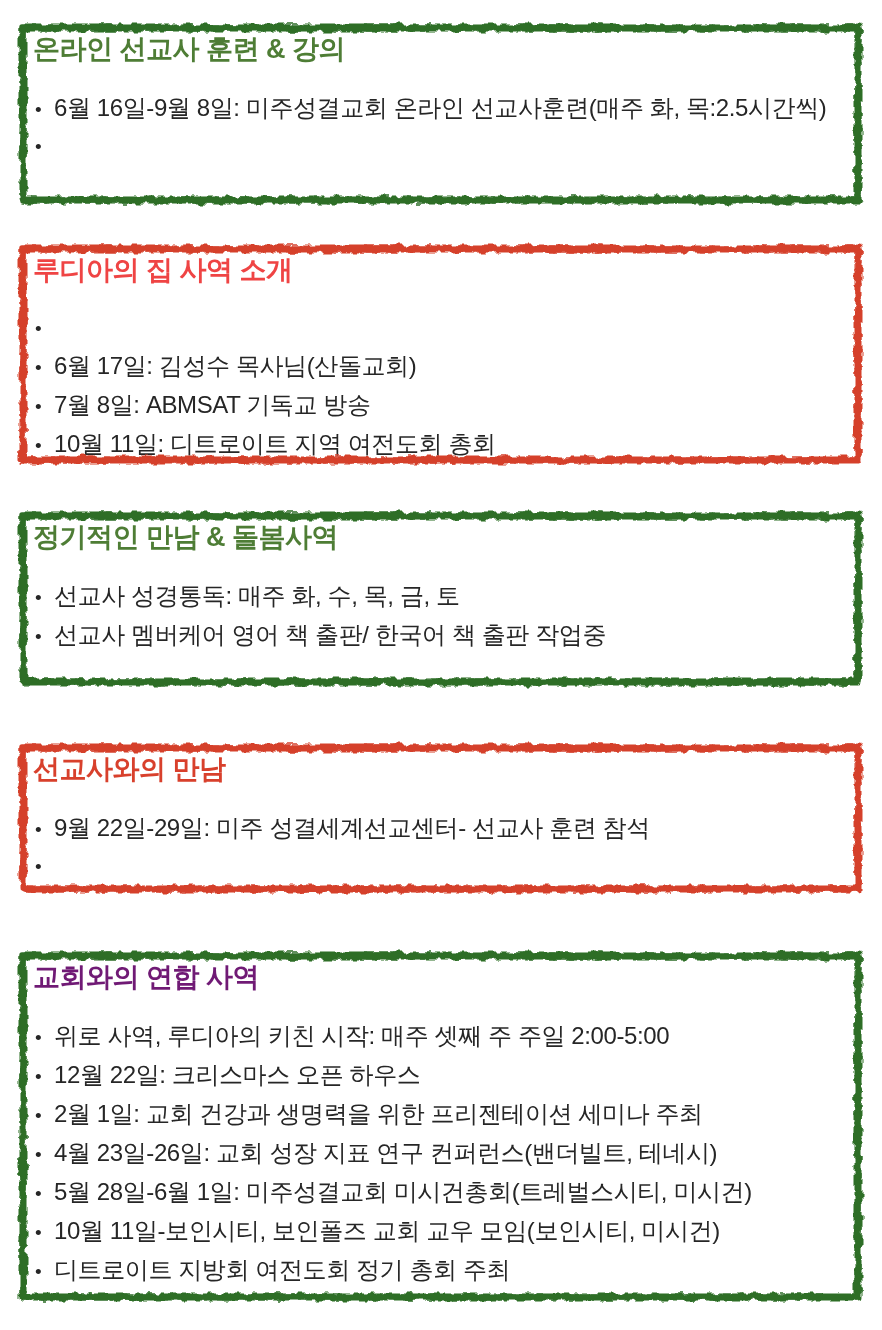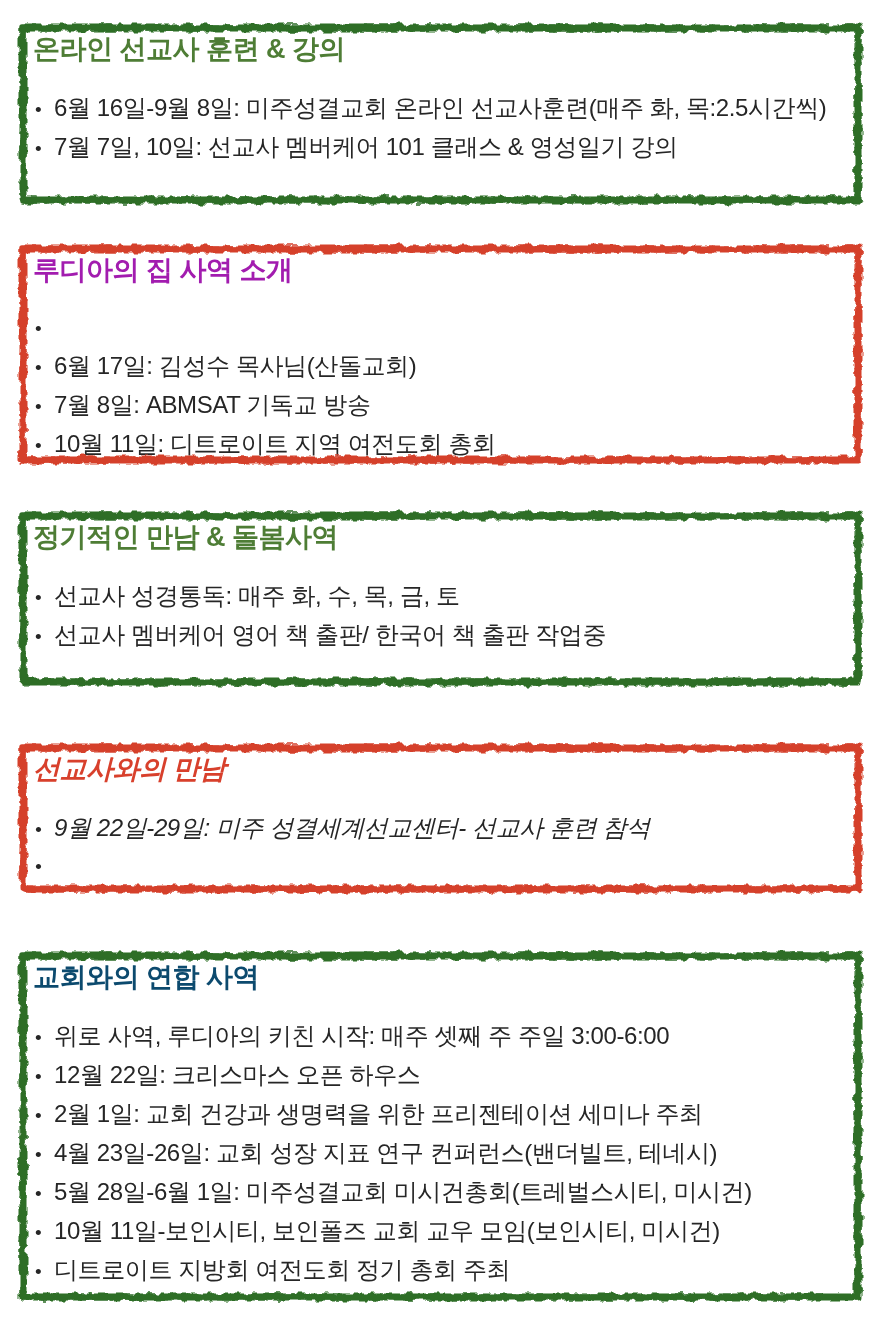--- a/index.html
+++ b/index.html
@@ -20,21 +20,21 @@
   .box {
     position: relative;
     width: 851px;
     margin-left: 15px;
     box-sizing: border-box;
     padding: 12px 24px 0 18px;
   }
   .box-1 { margin-top: 20px; height: 188px; }
   .box-2 { margin-top: 33px; height: 227px; }
   .box-3 { margin-top: 40px; height: 182px; }
-  .box-4 { margin-top: 50px; height: 157px; font-style: italic; }
+  .box-4 { margin-top: 50px; height: 157px; }
   .box-5 { margin-top: 51px; height: 357px; }
 
   .scribble {
     position: absolute;
     left: 0; top: 0;
     pointer-events: none;
     overflow: visible;
   }
   .scribble rect {
     fill: none;
@@ -99,31 +99,30 @@
       </svg>
       <h2 class="title" style="color: rgb(78, 125, 53);">온라인 선교사 훈련 &amp; 강의</h2>
       <ul class="items">
     <li class="item">
       <span class="bullet">•</span>
       <span class="item-text">6월 16일-9월 8일: 미주성결교회 온라인 선교사훈련(매주 화, 목:2.5시간씩)</span>
     </li>
 
     <li class="item">
       <span class="bullet">•</span>
-      <span class="item-text">7월 7일, 10일: 선교사 멤버케어 101 클래스 &amp; 영성일기 강의</span>
     </li>
   </ul>
     </section>
 
     <section class="box box-2" style="--line: #d5402c;">
       <svg class="scribble" width="851" height="227" viewBox="0 0 851 227">
         <rect class="r1" x="8" y="8" width="835" height="211"></rect>
         <rect class="r2" x="8" y="8" width="835" height="211"></rect>
       </svg>
-      <h2 class="title" style="color: #a21caf;">루디아의 집 사역 소개</h2>
+      <h2 class="title" style="color: #ef4444;">루디아의 집 사역 소개</h2>
       <ul class="items">
     <li class="item">
       <span class="bullet">•</span>
     </li>
 
     <li class="item">
       <span class="bullet">•</span>
       <span class="item-text">6월 17일: 김성수 목사님(산돌교회)</span>
     </li>
 
@@ -174,25 +173,25 @@
       <span class="bullet">•</span>
     </li>
   </ul>
     </section>
 
     <section class="box box-5" style="--line: #2f6e26;">
       <svg class="scribble" width="851" height="357" viewBox="0 0 851 357">
         <rect class="r1" x="8" y="8" width="835" height="341"></rect>
         <rect class="r2" x="8" y="8" width="835" height="341"></rect>
       </svg>
-      <h2 class="title" style="color: #0c4a6e;">교회와의 연합 사역</h2>
-      <ul class="items">
-    <li class="item">
-      <span class="bullet">•</span>
-      <span class="item-text">위로 사역, 루디아의 키친 시작: 매주 셋째 주 주일 3:00-6:00</span>
+      <h2 class="title" style="color: #701a75;">교회와의 연합 사역</h2>
+      <ul class="items">
+    <li class="item">
+      <span class="bullet">•</span>
+      <span class="item-text">위로 사역, 루디아의 키친 시작: 매주 셋째 주 주일 2:00-5:00</span>
     </li>
 
     <li class="item">
       <span class="bullet">•</span>
       <span class="item-text">12월 22일: 크리스마스 오픈 하우스</span>
     </li>
 
     <li class="item">
       <span class="bullet">•</span>
       <span class="item-text">2월 1일: 교회 건강과 생명력을 위한 프리젠테이션 세미나 주최</span>

